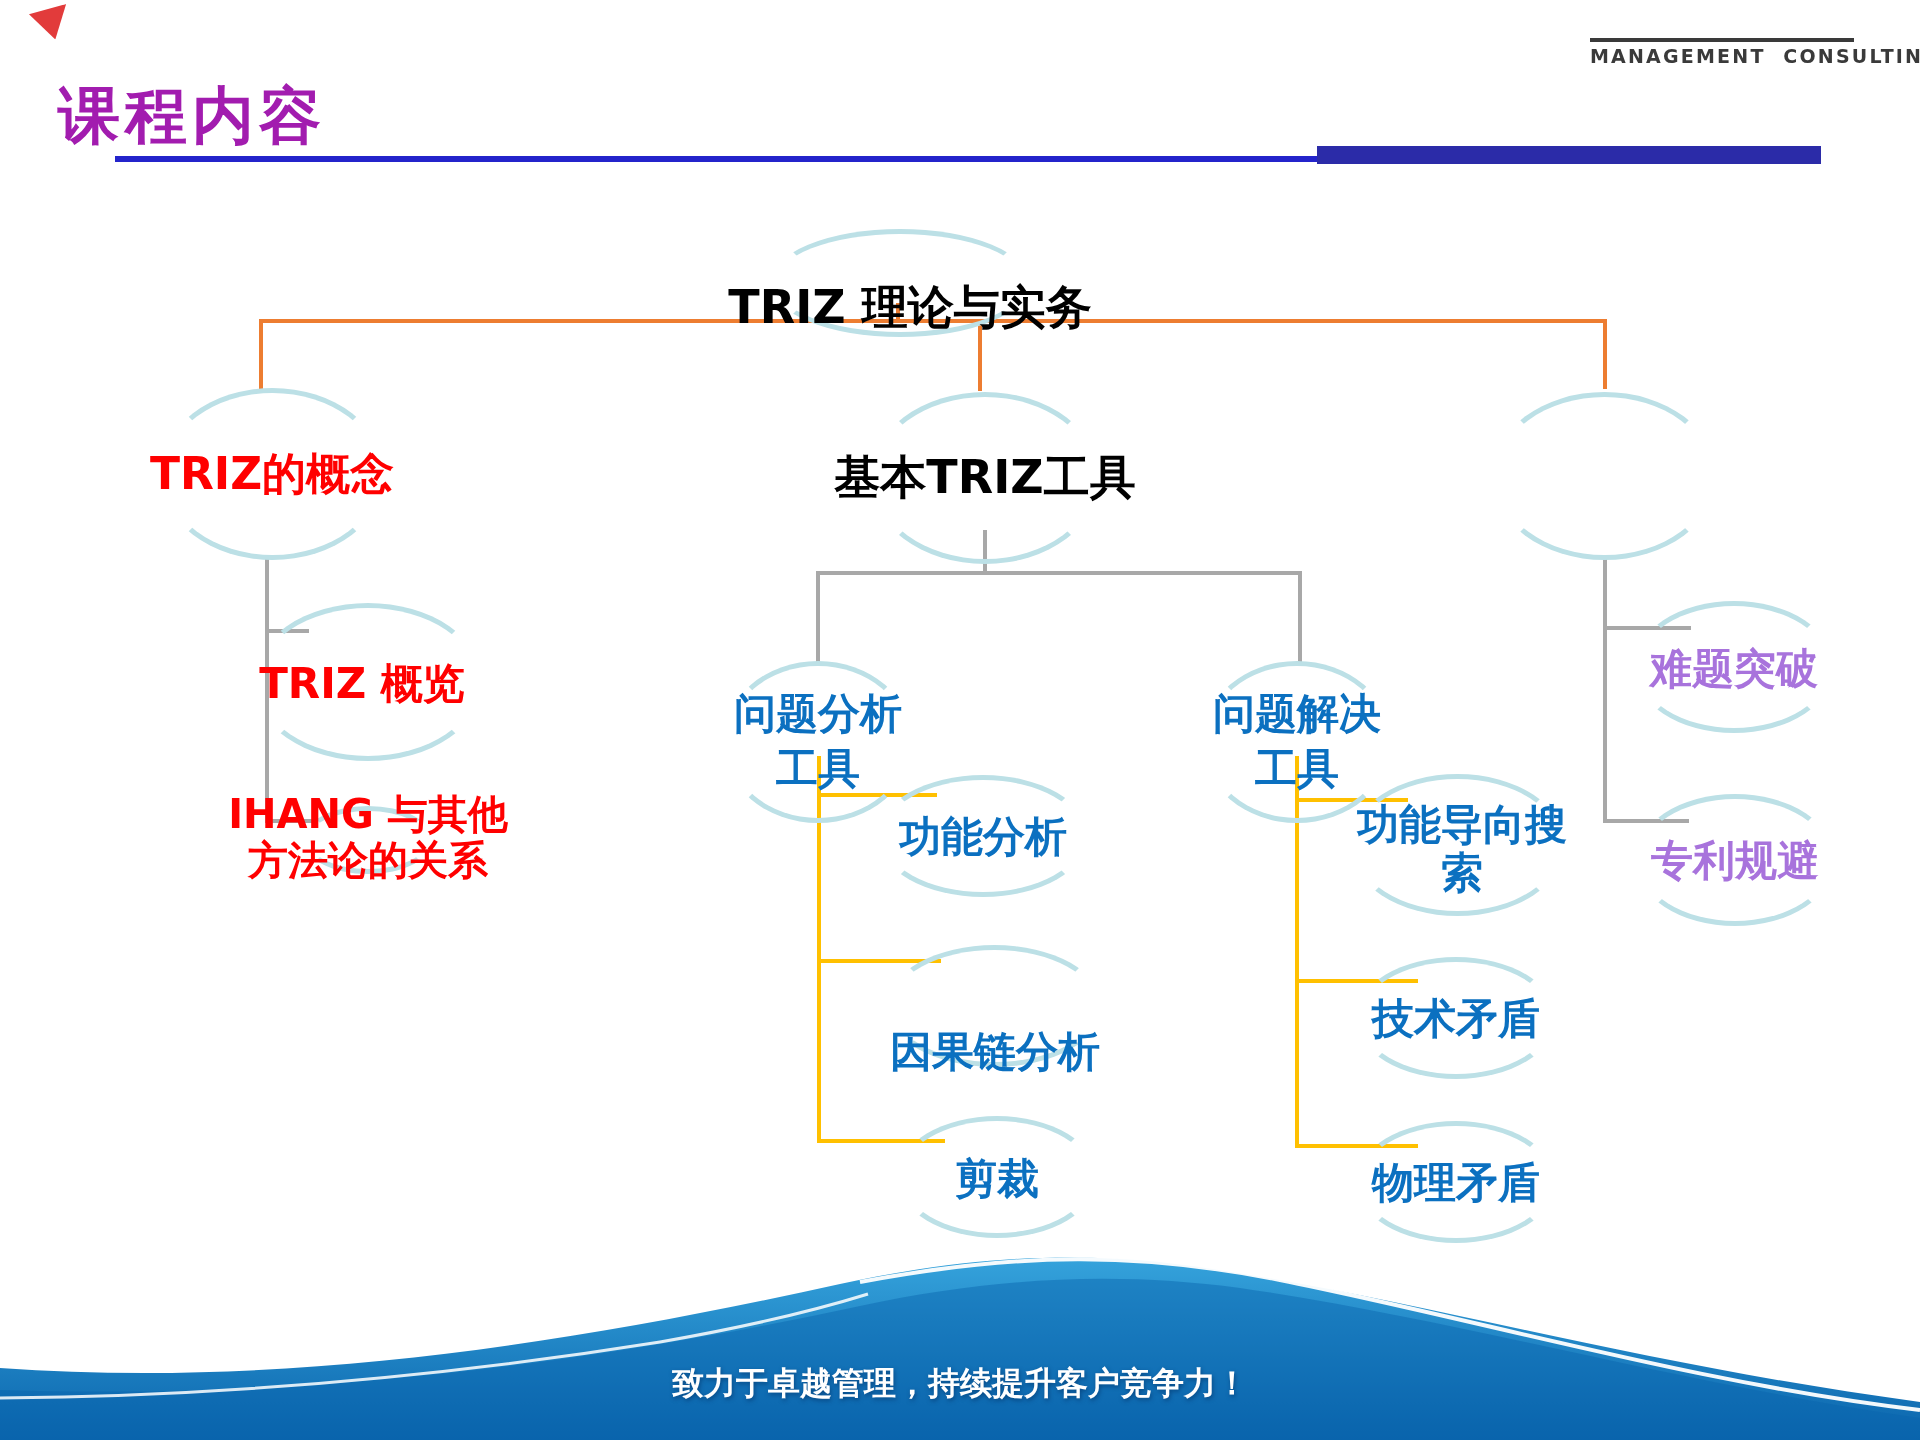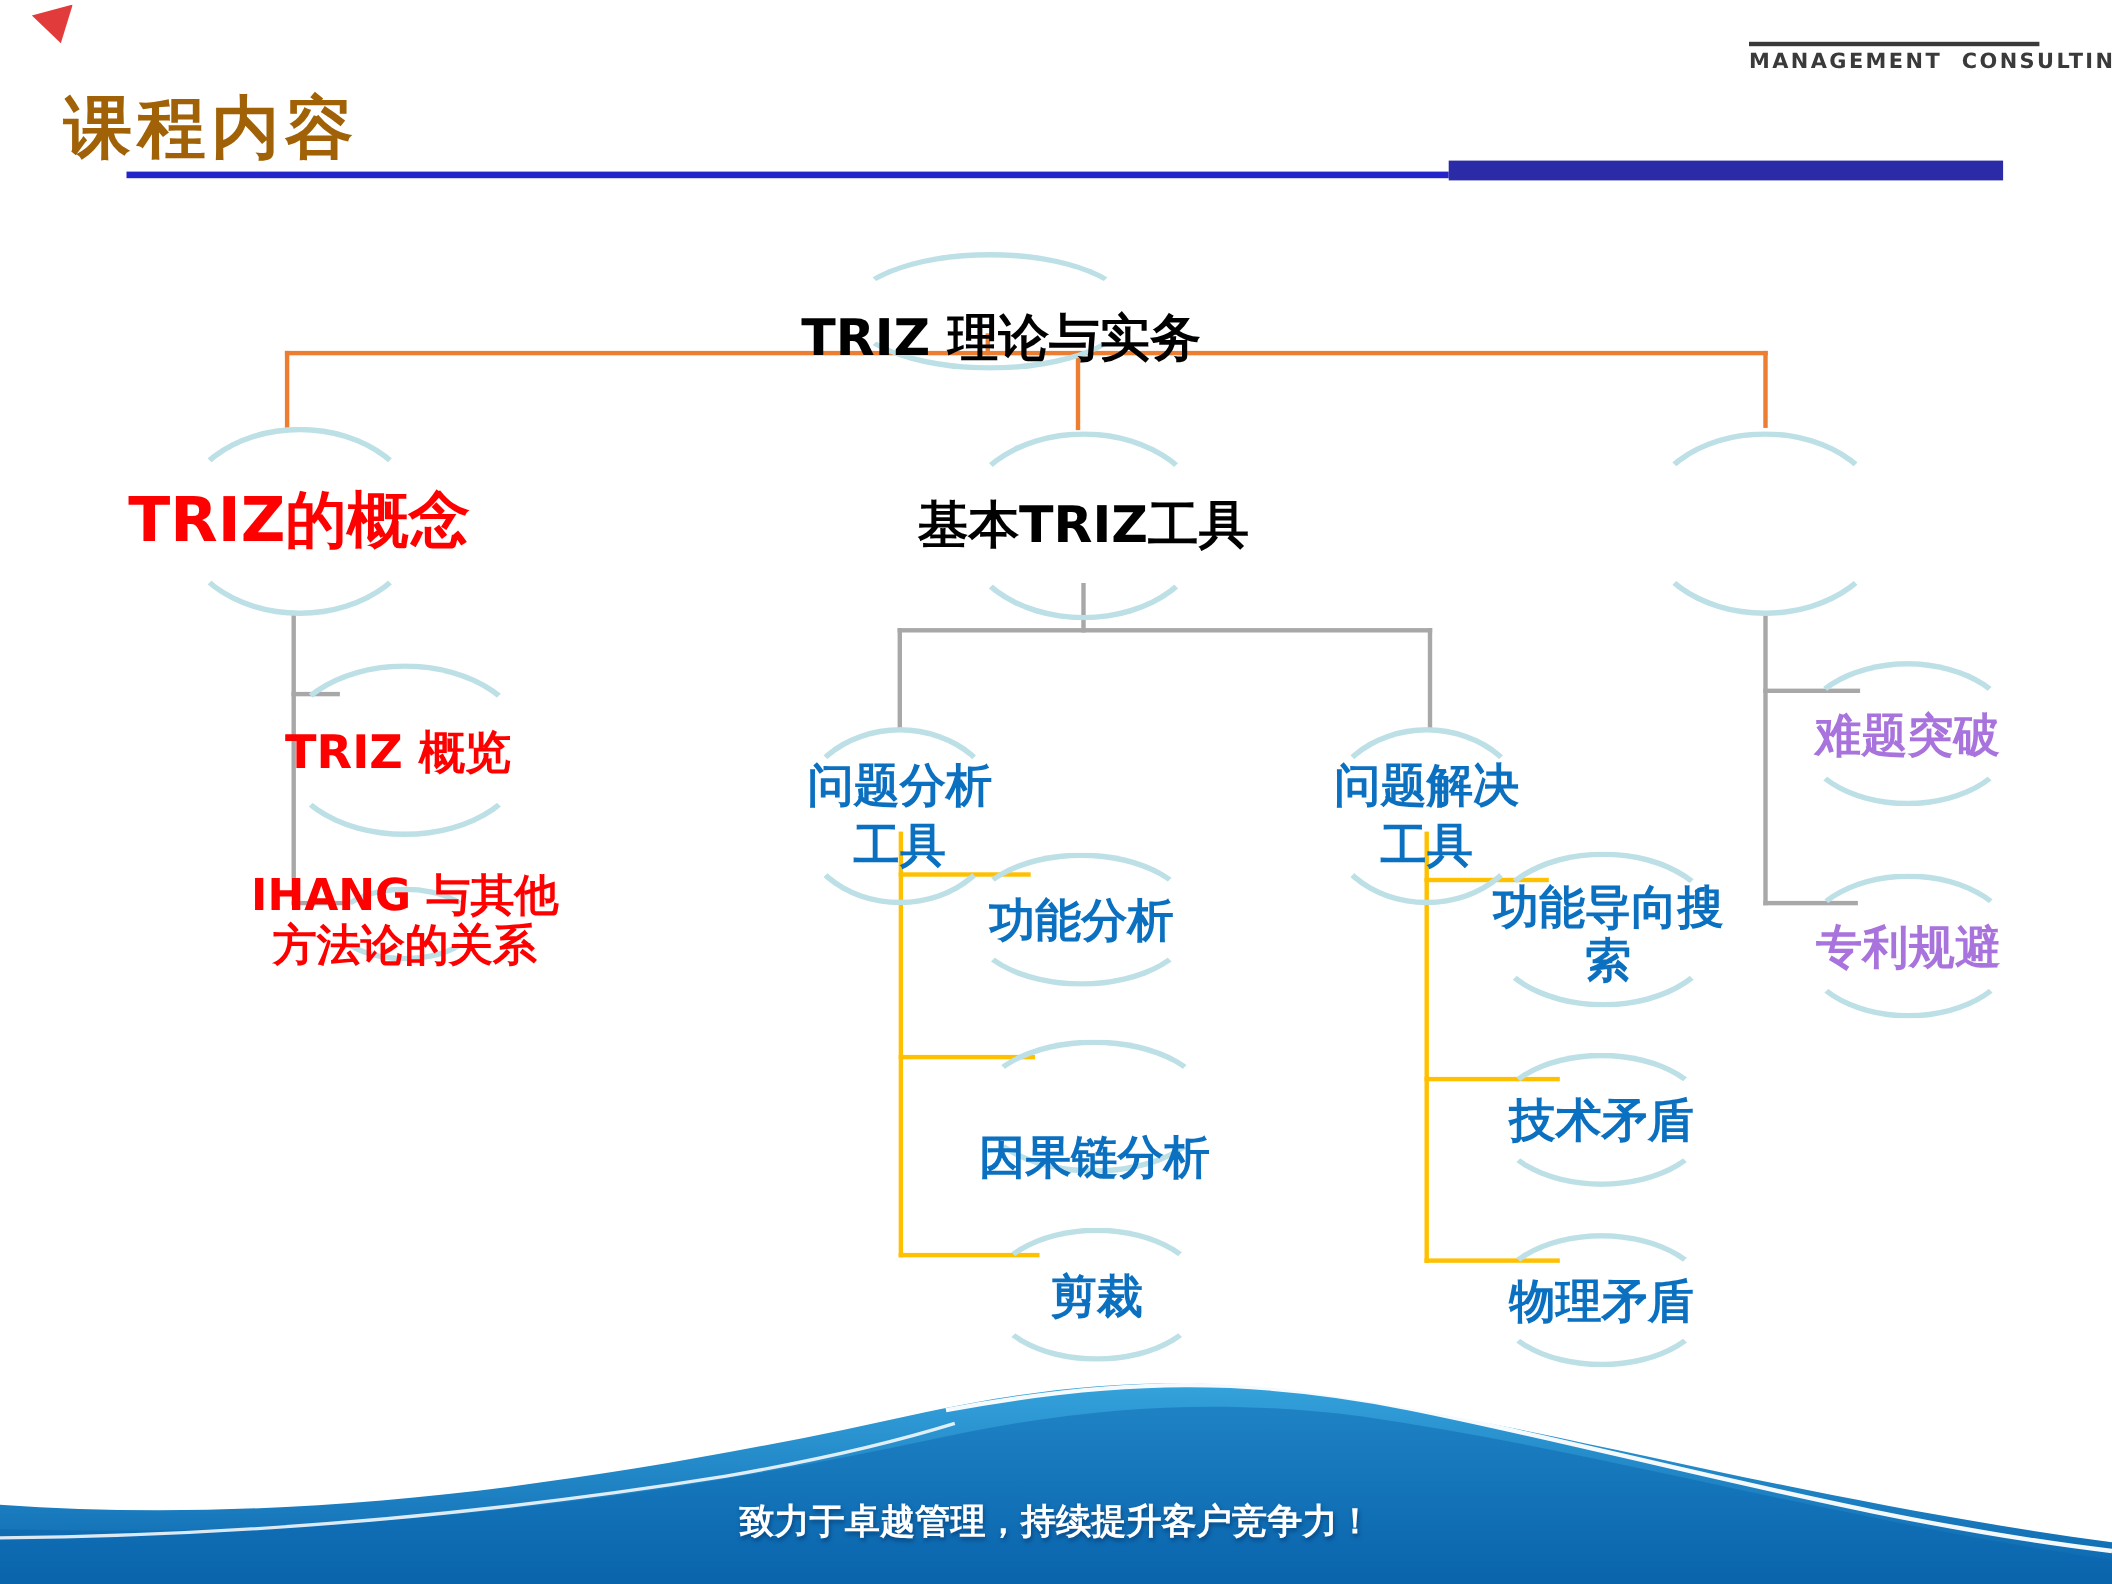--- a/index.html
+++ b/index.html
@@ -7,21 +7,21 @@
     width:1920px;height:1440px;position:relative;overflow:hidden;
     background:#ffffff;
     font-family:"DejaVu Sans","Liberation Sans",sans-serif;
   }
   .abs{position:absolute;}
 
   
   .slide-title{
     left:58px;top:74px;
     font-size:62px;font-weight:800;letter-spacing:5px;
-    color:#a16207;white-space:nowrap;
+    color:#a21caf;white-space:nowrap;
   }
   .corner-triangle{
     left:30px;top:6px;width:38px;height:34px;
     background:#E23B3B;
     clip-path:polygon(0 18%,100% 0,62% 100%);
     transform:rotate(-6deg);
   }
   .rule-thin{left:115px;top:156px;width:1202px;height:6px;background:#2424CB;}
   .rule-thick{left:1317px;top:146px;width:504px;height:18px;background:#2B2BA8;}
 
@@ -129,21 +129,21 @@
   <div class="arc" style="left:1356px;top:957px;width:200px;height:122px;"></div>
   <div class="arc" style="left:1356px;top:1121px;width:200px;height:122px;"></div>
   <div class="arc" style="left:1634px;top:601px;width:200px;height:132px;"></div>
   <div class="arc" style="left:1635px;top:794px;width:200px;height:132px;"></div>
 </div>
 
 <div class="node-text c-black" style="left:710px;top:250px;width:400px;height:60px;font-size:46px;margin-top:28px;">
   <span>TRIZ 理论与实务</span>
 </div>
 
-<div class="node-text c-red" style="left:122px;top:448px;width:300px;height:52px;font-size:56px;">
+<div class="node-text c-red" style="left:122px;top:448px;width:300px;height:52px;font-size:44px;">
   <span>TRIZ的概念</span>
 </div>
 
 <div class="node-text c-black" style="left:835px;top:452px;width:300px;height:52px;font-size:46px;justify-content:center;">
   <span>基本TRIZ工具</span>
 </div>
 
 <div class="node-text c-purple" style="left:1455px;top:450px;width:300px;height:52px;font-size:46px;">
   <span></span>
 </div>

